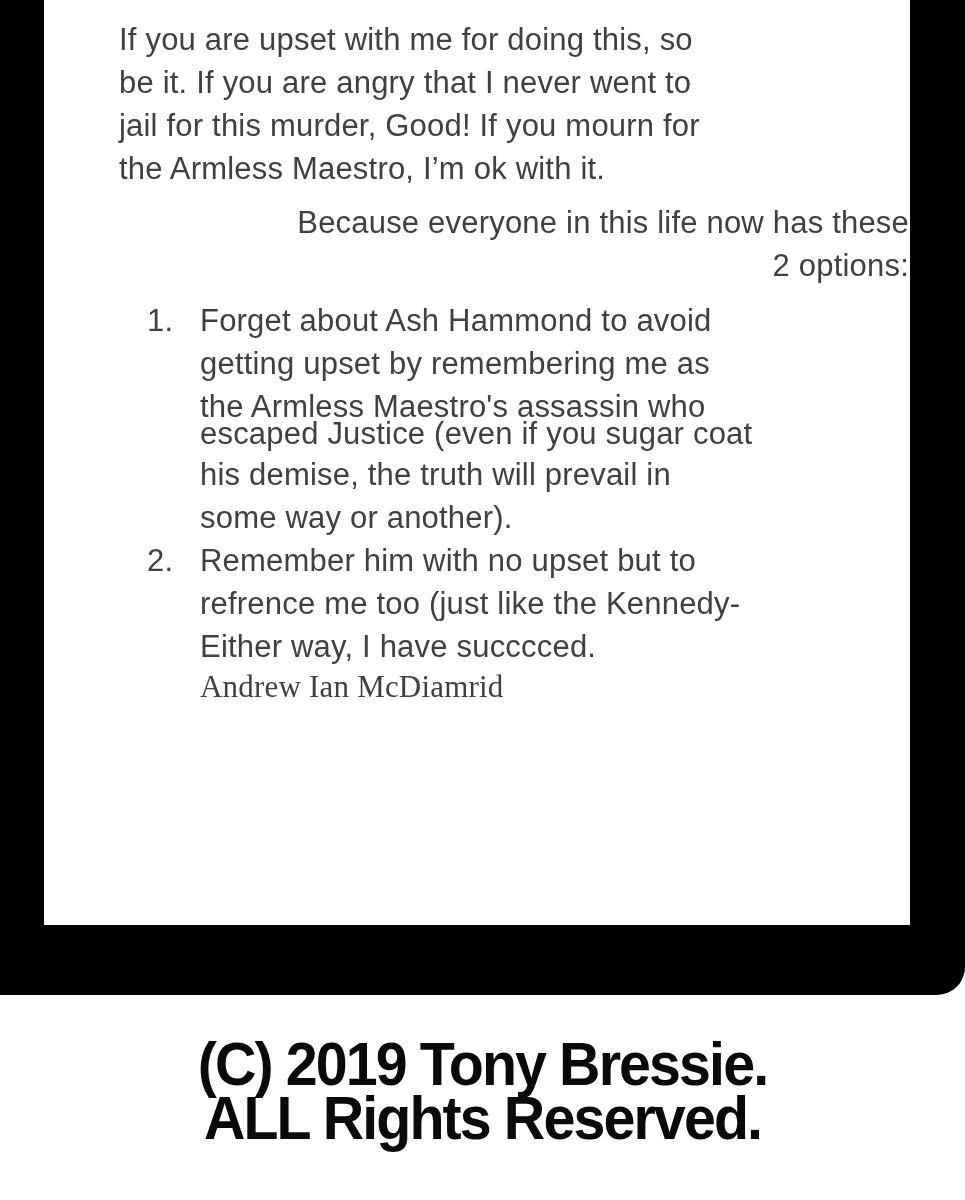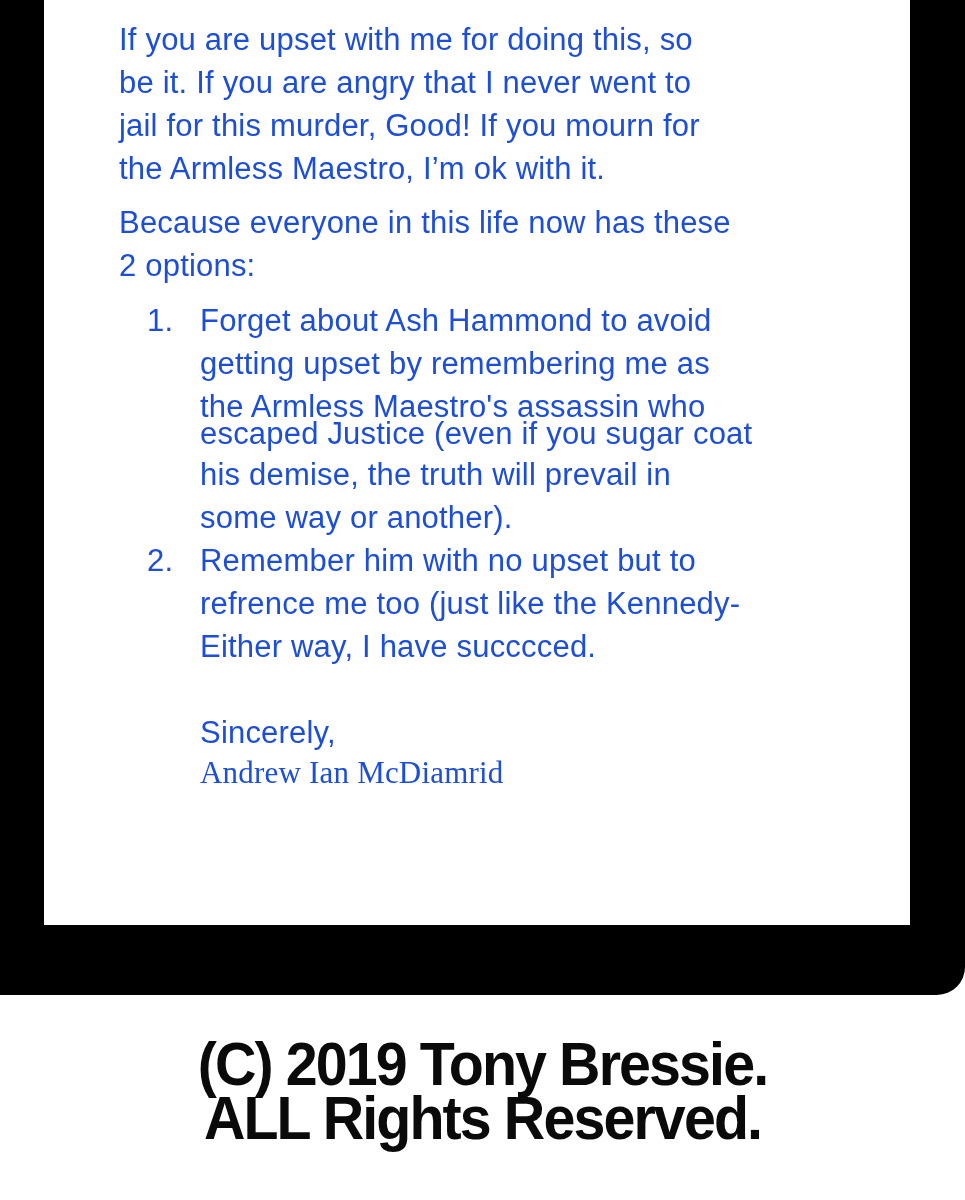--- a/index.html
+++ b/index.html
@@ -14,25 +14,25 @@
 
   
   .frame-left  { position: absolute; left: 0;    top: 0;     width: 44px;  height: 930px; background: #000; }
   .frame-right { position: absolute; left: 910px; top: 0;    width: 55px;  height: 930px; background: #000; }
   .frame-bottom{ position: absolute; left: 0;    top: 925px; width: 965px; height: 70px;  background: #000;
                  border-radius: 0 0 28px 0; }
 
   
   .doc {
     position: absolute; left: 119px; top: 18px; width: 790px;
-    font-size: 31px; line-height: 43px; color: #1d4ed8;
+    font-size: 31px; line-height: 43px; color: #404040;
     letter-spacing: 0.2px;
   }
   .tline { white-space: nowrap; }
-  .para-2 { margin-top: 11px; }
+  .para-2 { margin-top: 11px; text-align: right; }
   .list-item { display: flex; margin-top: 12px; }
   .list-item.second { margin-top: 0; }
   .num { margin-left: 28px; width: 53px; flex: none; }
   .lines { flex: 1; min-width: 0; }
   .pull-up  { margin-top: -16px; }
   .pull-up2 { margin-top: -2px; }
   .closing { margin-left: 81px; white-space: nowrap; }
   .either    { }
   .sincerely { margin-top: 43px; }
   .signame   { margin-top: -3px; font-family: Liberation Serif, serif; }
@@ -87,21 +87,20 @@
 
     <div class="list-item second">
       <div class="num">2.</div>
       <div class="lines">
         <div class="tline">Remember him with no upset but to</div>
         <div class="tline">refrence me too (just like the Kennedy-</div>
       </div>
     </div>
 
     <div class="closing either">Either way, I have succcced.</div>
-    <div class="closing sincerely">Sincerely,</div>
     <div class="closing signame">Andrew Ian McDiamrid</div>
 
   </div>
 
   <div class="copyright">
     <div>(C) 2019 Tony Bressie.</div>
     <div>ALL Rights Reserved.</div>
   </div>
 
 </div>

